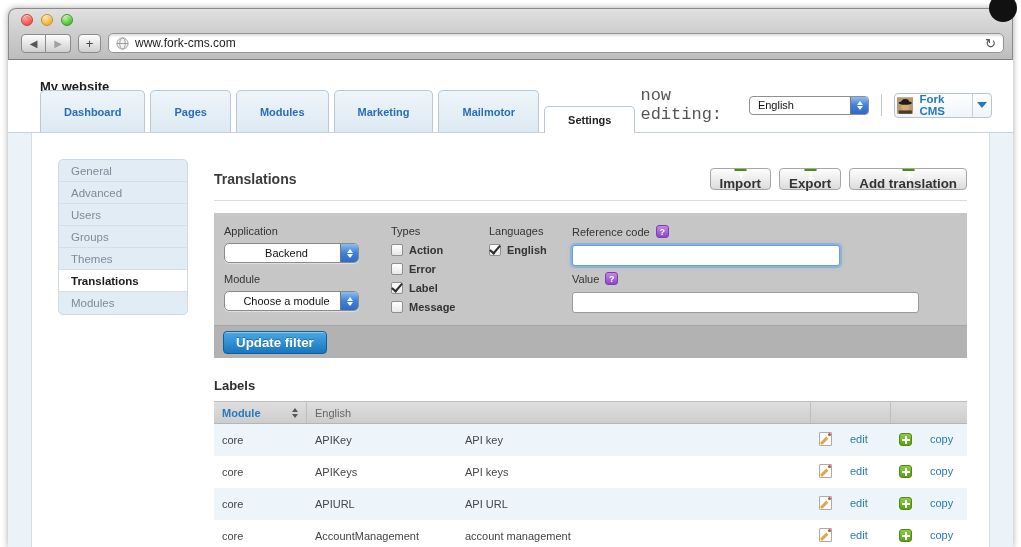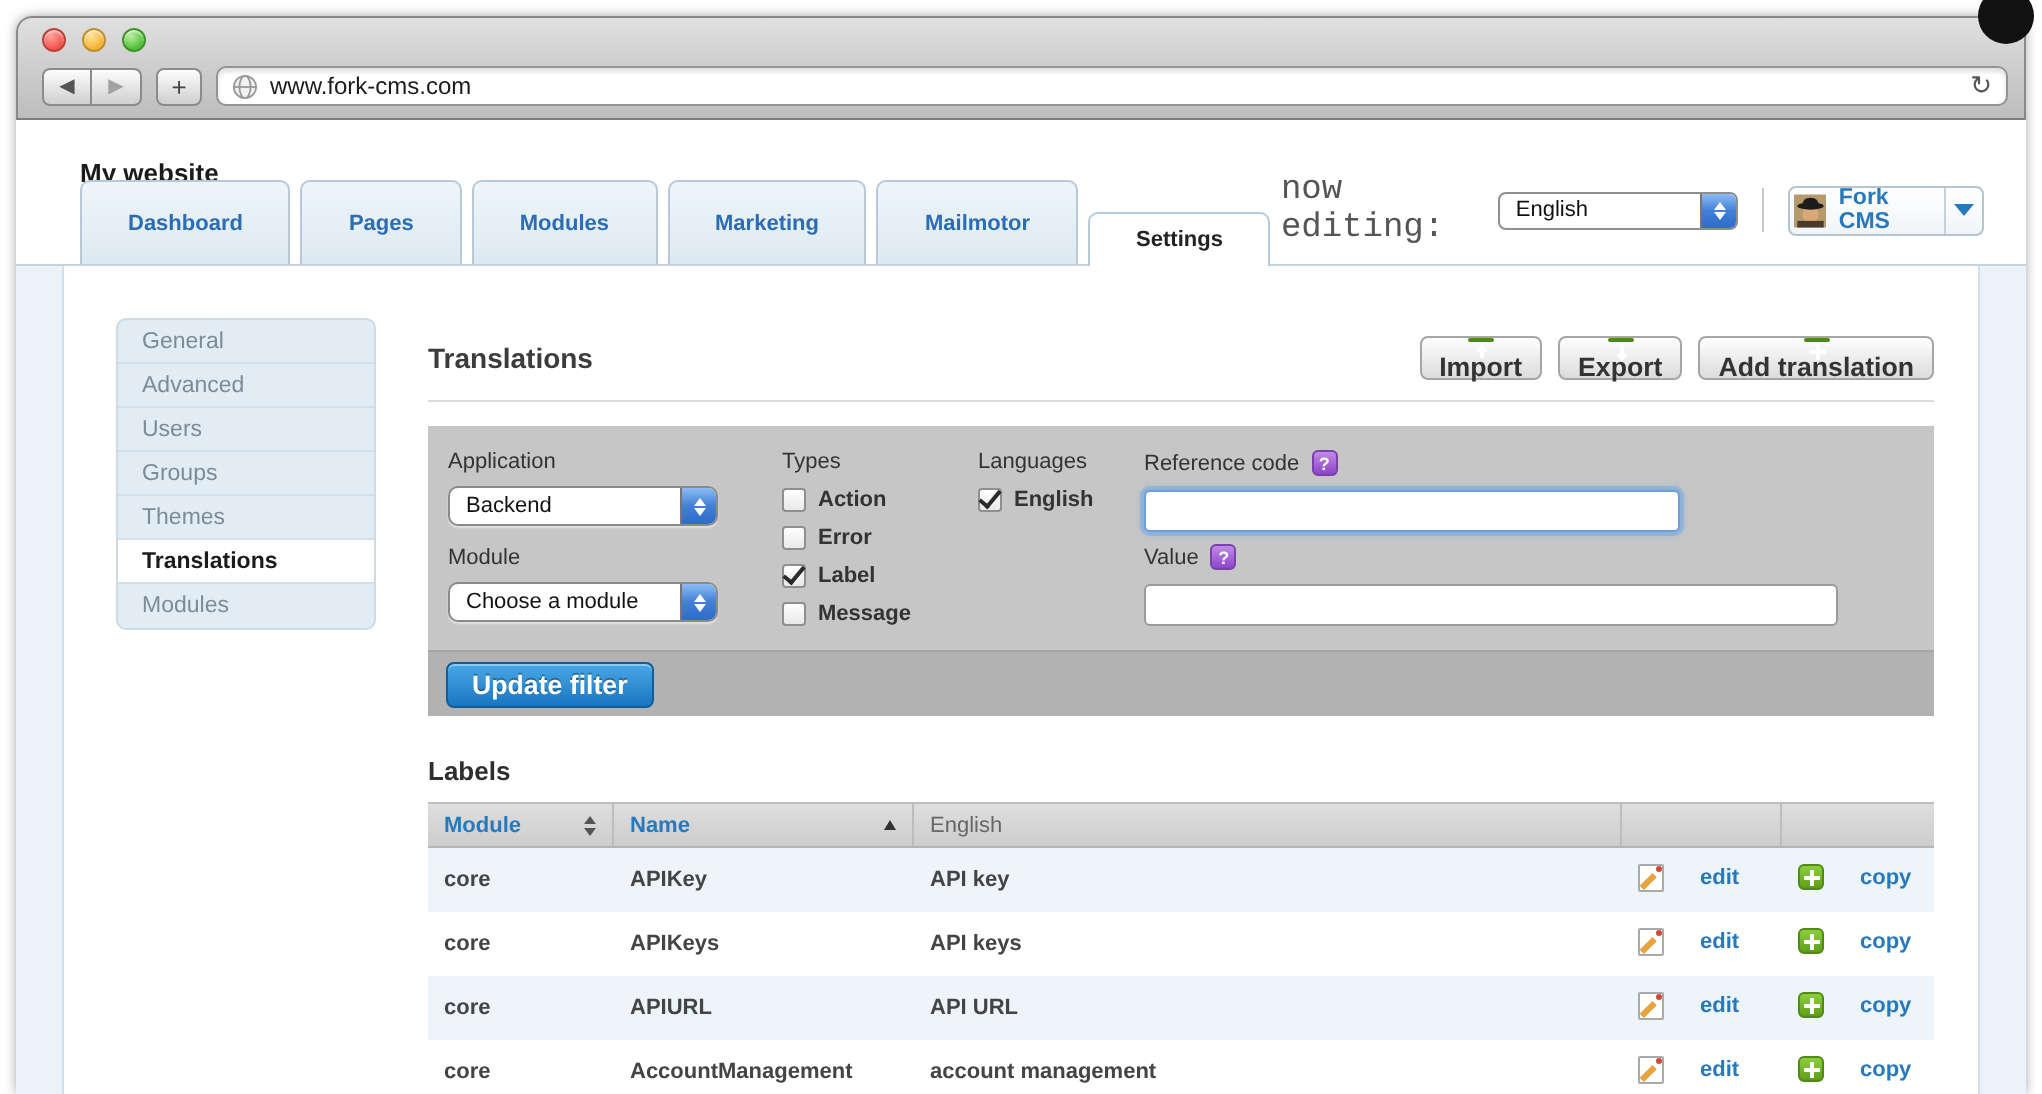--- a/index.html
+++ b/index.html
@@ -95,21 +95,21 @@
 
   
   .filterbox { margin-top:12px; background:#c6c6c6; }
   .filter-top { display:flex; padding:12px 10px 10px 10px; height:112px; }
   .f-label { font-weight:normal; color:#333; margin-bottom:6px; }
   .f-col1 { width:167px; }
   .f-col2 { width:98px; }
   .f-col3 { width:83px; }
   .f-col4 { flex:1; }
   .mac-select { width:135px; height:20px; background:#fff; border:1px solid #8a8a8a; border-radius:5px;
-    display:flex; align-items:center; overflow:hidden; box-shadow:0 1px 1px rgba(255,255,255,.5); margin-bottom:10px; }
+    display:flex; align-items:center; overflow:hidden; box-shadow:0 1px 1px rgba(255,255,255,.5); margin-bottom:10px;text-align:center; }
   .mac-select .val { flex:1; padding-left:8px; color:#111; }
   .checkline { display:flex; align-items:center; gap:6px; margin-bottom:6px; height:13px; }
   .cbox { width:12px; height:12px; background:linear-gradient(#ffffff,#e8e8e8); border:1px solid #8f8f8f;
     border-radius:2px; position:relative; }
   .cbox.checked:after { content:""; position:absolute; left:2px; top:-2px; width:4px; height:9px;
     border-right:2px solid #2b2b2b; border-bottom:2px solid #2b2b2b; transform:rotate(40deg); }
   .chk-label { font-weight:bold; color:#333; }
   .label-with-help { display:flex; align-items:center; gap:6px; margin-bottom:7px; }
   .help-badge { width:13px; height:13px; border-radius:3px; border:1px solid #7b3fae;
     background:linear-gradient(#c08ae6,#8d46c8); color:#fff; font-size:9px; font-weight:bold;
@@ -135,21 +135,21 @@
   .col-edit { width:80px; } .col-copy { width:76px; }
   .th-link { color:#2779bd; font-weight:bold; }
   .th-plain { color:#666; }
   .sort-both { margin-left:auto; display:flex; flex-direction:column; gap:2px; }
   .sort-both i { display:block; width:0; height:0; border-left:3px solid transparent; border-right:3px solid transparent; }
   .sort-both .u { border-bottom:4px solid #555; } .sort-both .d { border-top:4px solid #555; }
   .sort-asc { margin-left:auto; width:0; height:0; border-left:3px solid transparent;
     border-right:3px solid transparent; border-bottom:5px solid #333; }
   .dg-row { display:flex; height:32px; align-items:center; color:#444; }
   .dg-row:nth-child(even) { background:#edf4fa; }
-  .dg-row .cell { padding:0 8px;font-weight:bold; }
+  .dg-row .cell { padding:0 8px; }
   .rowlink { color:#2779bd; display:inline-flex; align-items:center; gap:18px; }
   .edit-icon { width:13px; height:14px; background:#fff; border:1px solid #aaa; position:relative; border-radius:1px; }
   .edit-icon:before { content:""; position:absolute; left:2px; top:9px; width:9px; height:3px;
     background:#e8a33d; transform:rotate(-45deg); transform-origin:left bottom; }
   .edit-icon:after { content:""; position:absolute; right:0px; top:0px; width:3px; height:3px; background:#d14836; border-radius:50%; }
 </style>
 </head>
 <body>
 
 <div class="mac-window">
@@ -348,24 +348,20 @@
           <div class="section-heading">Labels</div>
           <div class="dgrid">
             <div class="dg-head">
               <div class="cell col-module">
                 <span class="th-link">Module</span>
                 <span class="sort-both">
                     <i class="u"></i>
                     <i class="d"></i>
                   </span>
               </div>
-              <div class="cell col-name">
-                <span class="th-link">Name</span>
-                <span class="sort-asc"></span>
-              </div>
               <div class="cell col-english">
                 <span class="th-plain">English</span>
               </div>
               <div class="cell col-edit"></div>
               <div class="cell col-copy"></div>
             </div>
 
             <div class="dg-row">
               <div class="cell col-module">core</div>
               <div class="cell col-name">APIKey</div>

